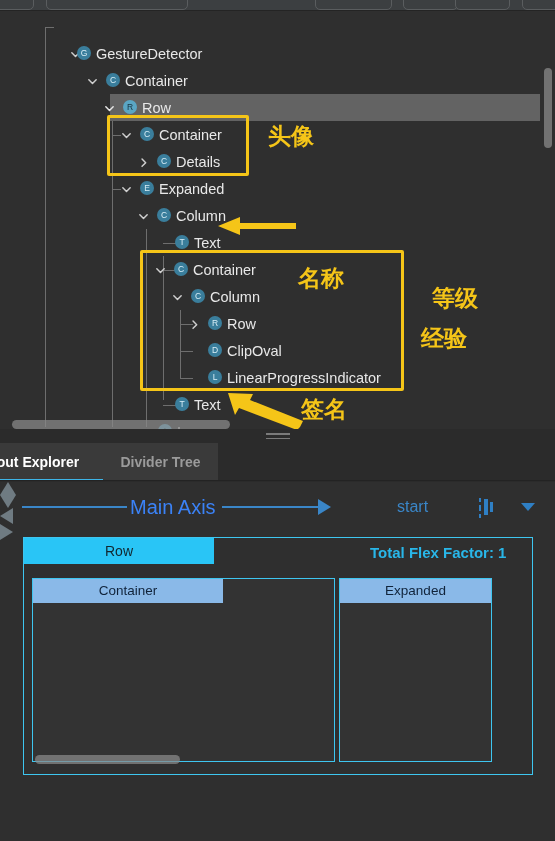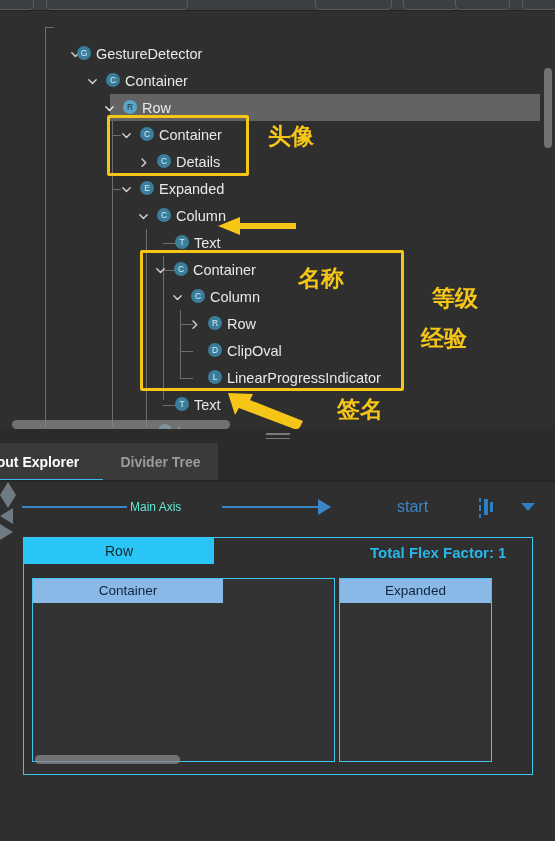--- a/index.html
+++ b/index.html
@@ -59,21 +59,21 @@
        text-align:center;color:#9b9b9b;background:#3a3a3a;}
   .tab.active{color:#ffffff;}
   .tab.active::after{content:"";position:absolute;left:0;bottom:0;width:100%;height:2.5px;background:#3eb5e8;}
   .tabbar-line{position:absolute;left:0;top:480px;width:555px;height:1px;background:#232323;}
 
   
   .lx{position:absolute;left:0;top:482px;width:555px;height:359px;background:#2f2f2f;}
 
   .mainaxis-row{position:absolute;left:0;top:10px;width:555px;height:32px;}
   .ma-line{position:absolute;height:2px;background:#3a86c8;}
-  .ma-label{position:absolute;color:#5eead4;font-size:12px;line-height:18px;}
+  .ma-label{position:absolute;color:#3b82f6;font-size:20px;line-height:18px;}
   .ma-tri{position:absolute;width:0;height:0;border-top:8px solid transparent;
           border-bottom:8px solid transparent;border-left:13px solid #3a86c8;}
   .start-label{position:absolute;color:#3a86c8;font-size:16px;margin-left:11px;}
   .align-icon{position:absolute;}
   .caret{position:absolute;width:0;height:0;border-left:7px solid transparent;
          border-right:7px solid transparent;border-top:8px solid #2f7fc4;}
 
   .rowbox{position:absolute;border:1.5px solid #3ec6f0;box-sizing:border-box;}
   .rowtitle{position:absolute;background:#29c5f6;color:#12262e;font-size:14px;
             text-align:center;line-height:26px;}
@@ -263,21 +263,21 @@
       </span>
     </div>
 
     <div class="hl" style="left:107px;top:104px;width:142px;height:61px;"></div>
     <div class="hl" style="left:140px;top:239px;width:264px;height:141px;"></div>
 
     <div class="cjk" style="left:268px;top:112px;">头像</div>
     <div class="cjk" style="left:298px;top:206px;margin-top:48px;">名称</div>
     <div class="cjk" style="left:432px;top:274px;">等级</div>
     <div class="cjk" style="left:421px;top:314px;">经验</div>
-    <div class="cjk" style="left:301px;top:385px;margin-left:36px;">签名</div>
+    <div class="cjk" style="left:301px;top:385px;">签名</div>
 
     <svg class="arrow" style="left:214px;top:202px;" width="82" height="24" viewBox="0 0 82 24">
       <path d="M82 10 L82 16 L26 16 L26 22 L4 13 L26 4 L26 10 Z" fill="#f5c518"></path>
     </svg>
     <svg class="arrow" style="left:214px;top:380px;" width="90" height="40" viewBox="0 0 90 40">
       <path d="M86 36 L89 30 L36 9 L39 3 L14 2 L21 24 L25 17 L83 39 Z" fill="#f5c518"></path>
     </svg>
 
     <div class="vscroll" style="top:57px;height:80px;"></div>
     <div class="hscroll" style="left:12px;top:409px;width:218px;"></div>

